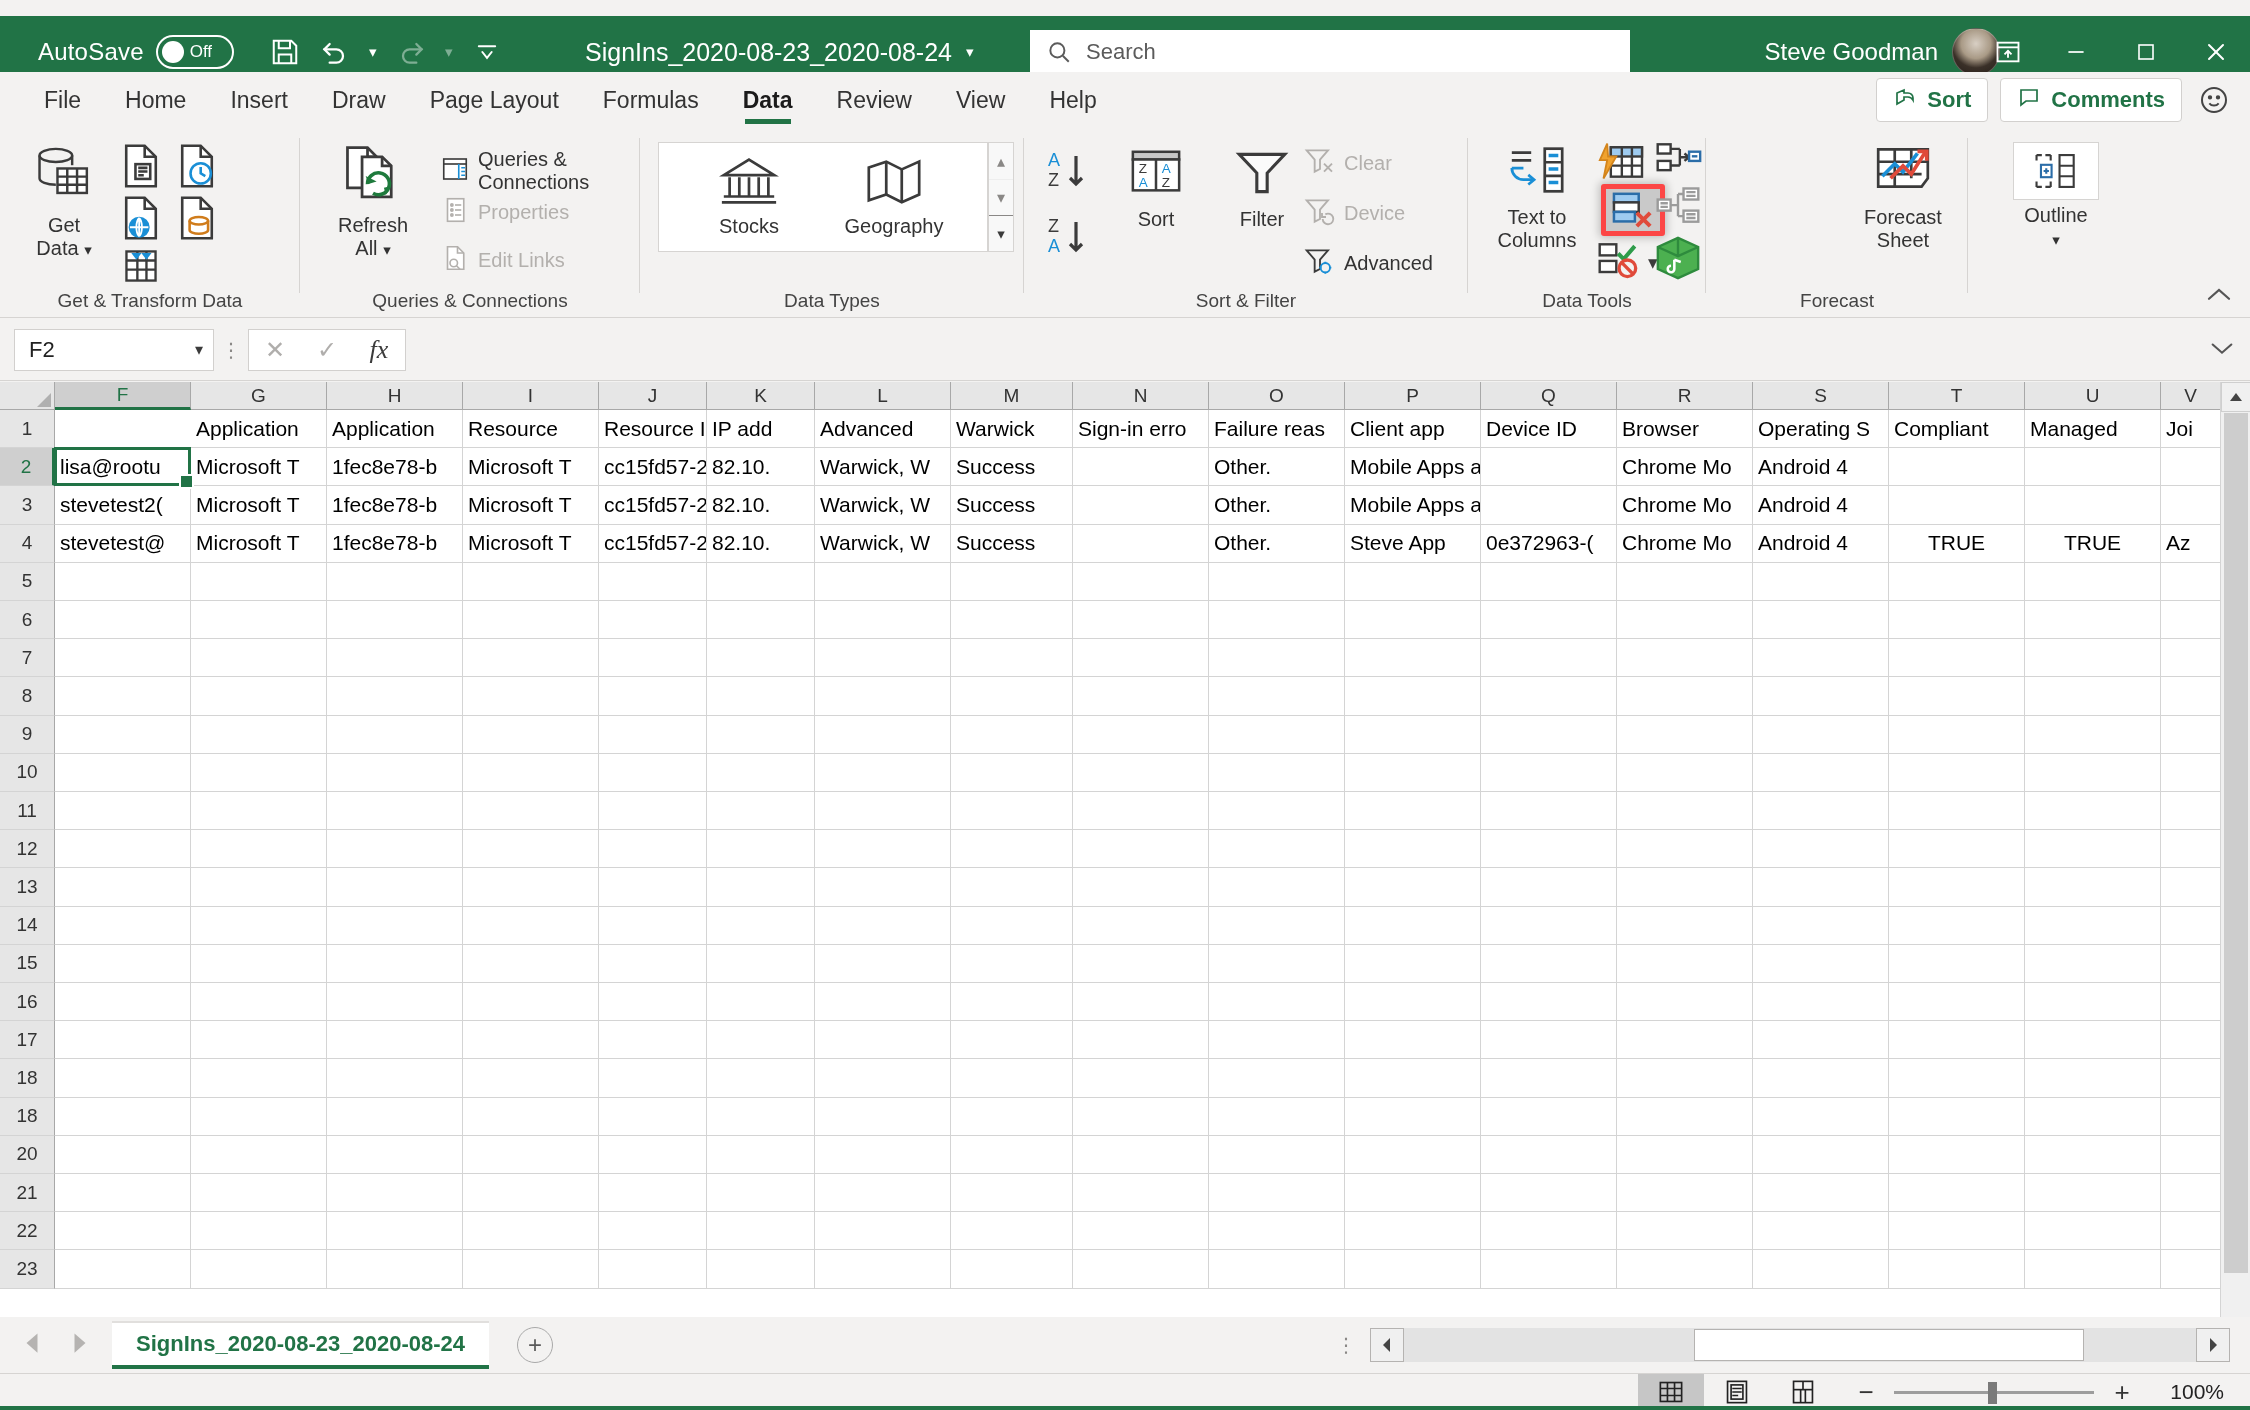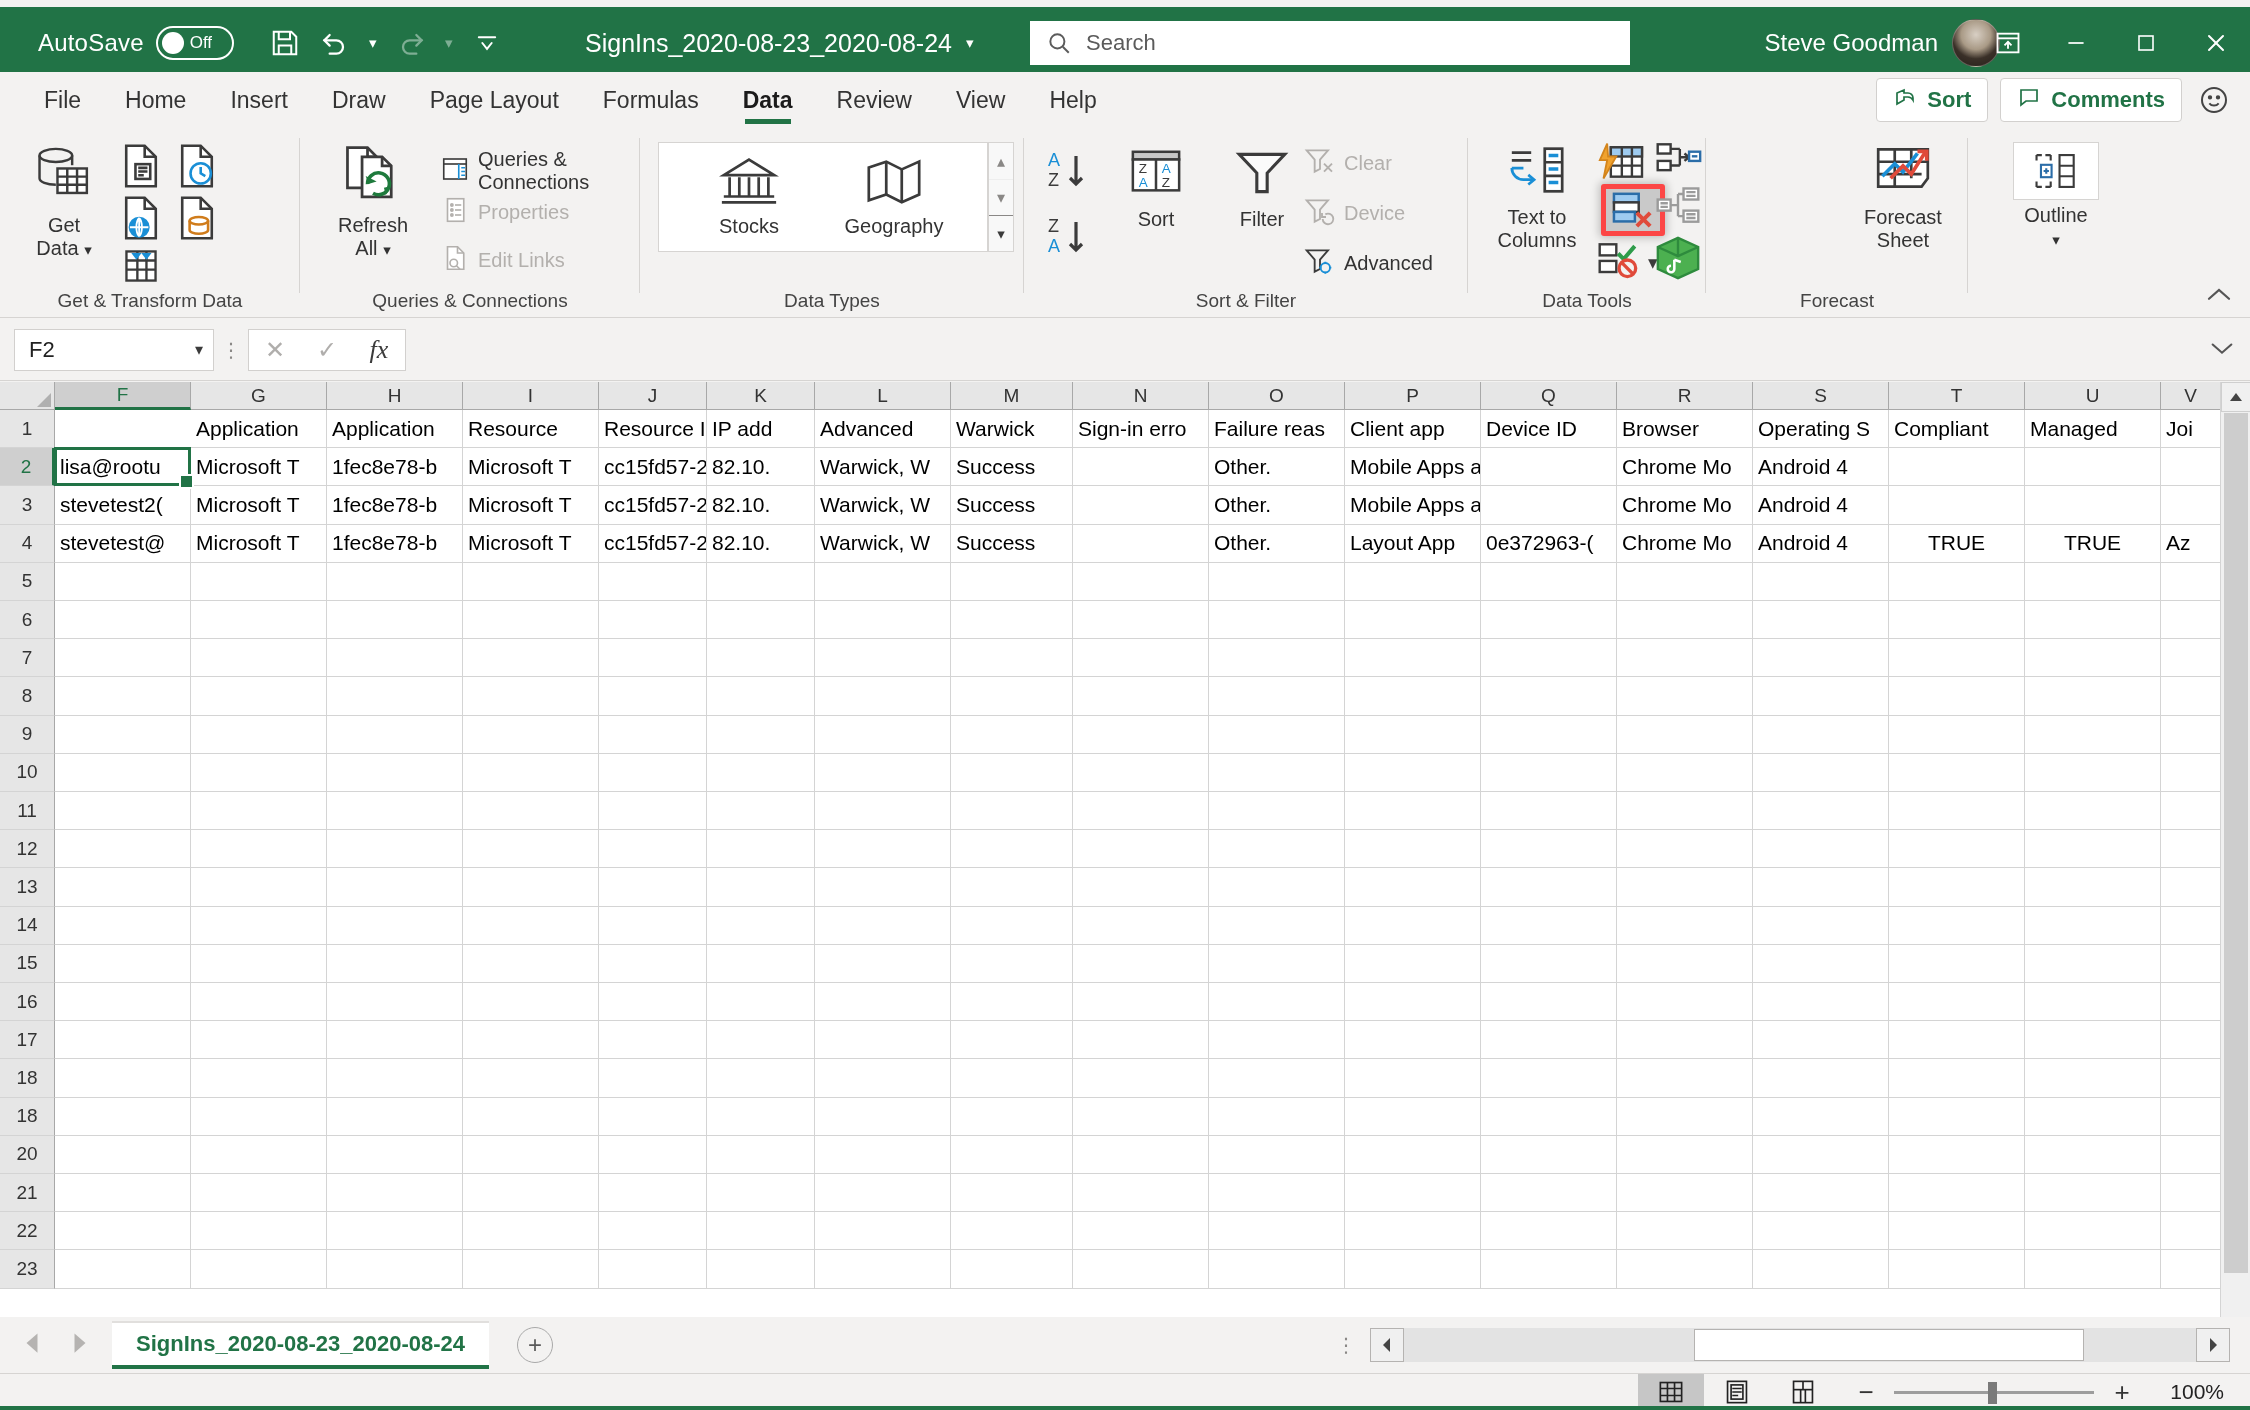--- a/index.html
+++ b/index.html
@@ -5,21 +5,21 @@
   * { box-sizing: border-box; margin: 0; padding: 0; }
   html, body {
     width: 2250px; height: 1410px;
     overflow: hidden;
     font-family: "Liberation Sans", sans-serif;
     background: #f3f2f1;
   }
 
   
   .titlebar {
-    position: absolute; top: 7px; left: 0;
+    position: absolute; top: 16px; left: 0;
     width: 2250px; height: 72px;
     background: #217346;
     display: flex; align-items: center;
   }
   .autosave-wrap { display: flex; align-items: center; margin-left: 38px; }
   .autosave-label { color: #fff; font-size: 24px; letter-spacing: .2px; }
   .autosave-toggle {
     margin-left: 12px;
     width: 78px; height: 34px; border-radius: 17px;
     border: 2px solid #ffffff; background: transparent;
@@ -809,21 +809,21 @@
       <div class="cell" style="left: 55px; top: 142.6px; width: 136px; height: 38.2px;">stevetest@</div>
       <div class="cell" style="left: 191px; top: 142.6px; width: 136px; height: 38.2px;">Microsoft T</div>
       <div class="cell" style="left: 327px; top: 142.6px; width: 136px; height: 38.2px;">1fec8e78-b</div>
       <div class="cell" style="left: 463px; top: 142.6px; width: 136px; height: 38.2px;">Microsoft T</div>
       <div class="cell" style="left: 599px; top: 142.6px; width: 108px; height: 38.2px;">cc15fd57-2</div>
       <div class="cell" style="left: 707px; top: 142.6px; width: 108px; height: 38.2px;">82.10.</div>
       <div class="cell" style="left: 815px; top: 142.6px; width: 136px; height: 38.2px;">Warwick, W</div>
       <div class="cell" style="left: 951px; top: 142.6px; width: 122px; height: 38.2px;">Success</div>
       <div class="cell" style="left: 1073px; top: 142.6px; width: 136px; height: 38.2px;"></div>
       <div class="cell" style="left: 1209px; top: 142.6px; width: 136px; height: 38.2px;">Other.</div>
-      <div class="cell" style="left: 1345px; top: 142.6px; width: 136px; height: 38.2px;">Layout App</div>
+      <div class="cell" style="left: 1345px; top: 142.6px; width: 136px; height: 38.2px;">Steve App</div>
       <div class="cell" style="left: 1481px; top: 142.6px; width: 136px; height: 38.2px;">0e372963-(</div>
       <div class="cell" style="left: 1617px; top: 142.6px; width: 136px; height: 38.2px;">Chrome Mo</div>
       <div class="cell" style="left: 1753px; top: 142.6px; width: 136px; height: 38.2px;">Android 4</div>
       <div class="cell ctr" style="left: 1889px; top: 142.6px; width: 136px; height: 38.2px;">TRUE</div>
       <div class="cell ctr" style="left: 2025px; top: 142.6px; width: 136px; height: 38.2px;">TRUE</div>
       <div class="cell" style="left: 2161px; top: 142.6px; width: 60px; height: 38.2px;">Az</div>
       <div class="cell" style="left: 55px; top: 180.8px; width: 136px; height: 38.2px;"></div>
       <div class="cell" style="left: 191px; top: 180.8px; width: 136px; height: 38.2px;"></div>
       <div class="cell" style="left: 327px; top: 180.8px; width: 136px; height: 38.2px;"></div>
       <div class="cell" style="left: 463px; top: 180.8px; width: 136px; height: 38.2px;"></div>

